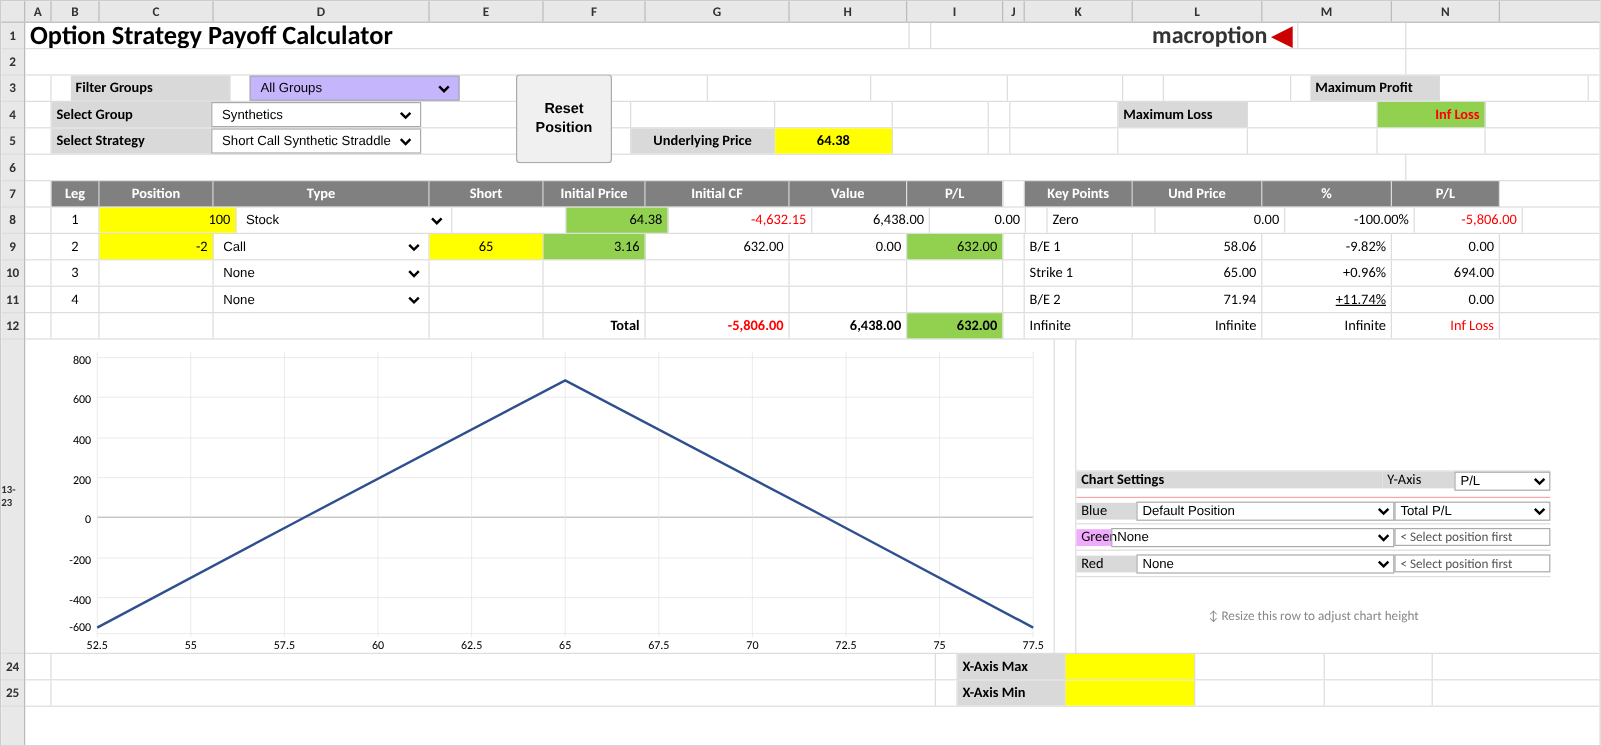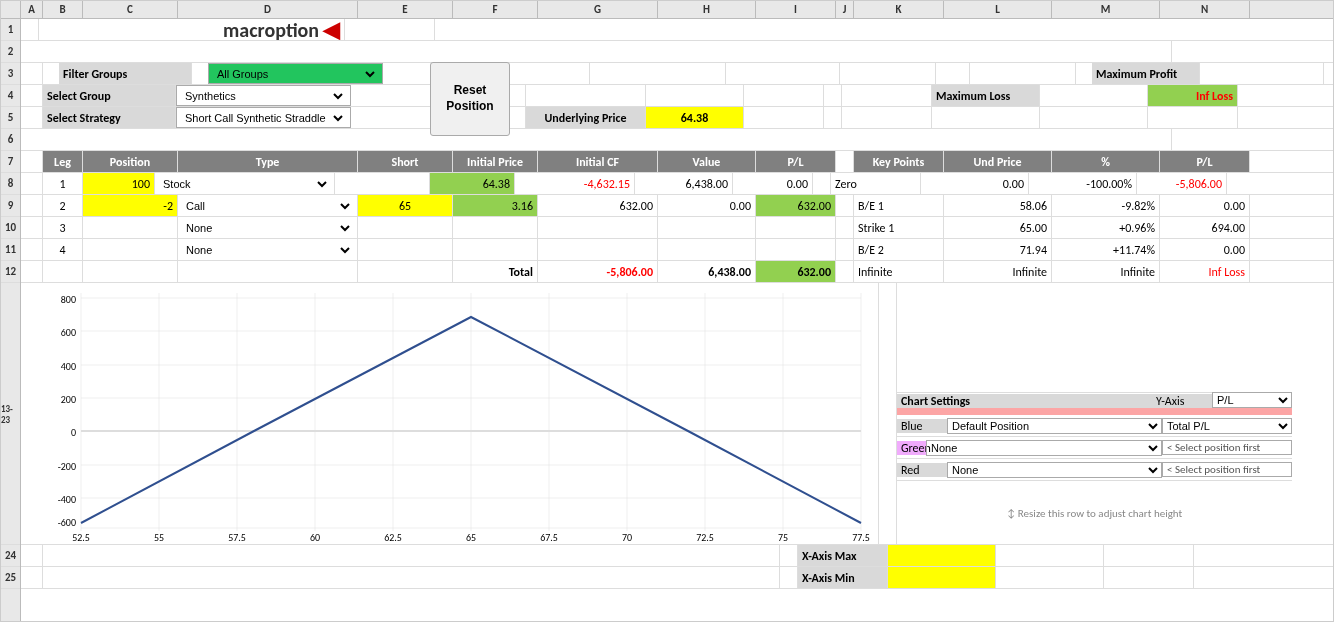--- a/index.html
+++ b/index.html
@@ -80,38 +80,39 @@
 
       <div class="row-num" style="height:262px;font-size:9px;">13-23</div>
       <div class="row-num" style="height:22px;">24</div>
       <div class="row-num" style="height:22px;">25</div>
     </div>
 
     <div class="grid-content">
 
       <div class="grid-row" style="height:22px;">
 
+        <div class="cell merged-title bold" style="width:737px;">Option Strategy Payoff Calculator</div>
 
         <div class="cell" style="width:18px;"></div>
 
         <div class="cell macroption" style="width:306px; font-size:20px; font-weight:700;">
           <span style="margin-right:4px;">macroption</span>
           <span style="color:#cc0000; font-size:22px;">◀</span>
         </div>
         <div class="cell" style="width:90px;"></div>
       </div>
 
       <div class="grid-row" style="height:22px;">
         <div class="cell" style="width:1151px;"></div>
       </div>
 
       <div class="grid-row" style="height:22px;gap:16px;">
         <div class="cell" style="width:22px;"></div>
         <div class="cell header-style" style="width:133px;">Filter Groups</div>
-        <div class="cell" style="width:175px; background:#22c55e; border:1px solid #aaa;">
+        <div class="cell" style="width:175px; background:#c4b5fd; border:1px solid #aaa;">
           <div class="select-wrapper">
             <select>
               <option>All Groups</option>
             </select>
           </div>
         </div>
         <div class="cell" style="width:90px;"></div>
 
         <div class="cell" style="width:85px; height:22px;"></div>
 
@@ -191,21 +192,21 @@
 
         <div class="cell dark-header center" style="width:90px;">Key Points</div>
         <div class="cell dark-header center" style="width:108px;">Und Price</div>
         <div class="cell dark-header center" style="width:108px;">%</div>
         <div class="cell dark-header center" style="width:90px;">P/L</div>
       </div>
 
       <div class="grid-row" style="height:22px;">
         <div class="cell" style="width:22px;"></div>
         <div class="cell center" style="width:40px;">1</div>
-        <div class="cell yellow-bg right" style="width:72px;text-align:center;">100</div>
+        <div class="cell yellow-bg right" style="width:114px;text-align:center;">100</div>
         <div class="cell" style="width:180px;">
           <select style="font-size:11px;width:100%;border:none;"><option>Stock</option></select>
         </div>
         <div class="cell center" style="width:95px;"></div>
         <div class="cell green-bg right" style="width:85px;">64.38</div>
         <div class="cell red-text right" style="width:120px;">-4,632.15</div>
         <div class="cell right" style="width:98px;">6,438.00</div>
         <div class="cell right" style="width:80px;">0.00</div>
         <div class="cell" style="width:18px;"></div>
 
@@ -264,21 +265,21 @@
         </div>
         <div class="cell center" style="width:95px;"></div>
         <div class="cell right" style="width:85px;"></div>
         <div class="cell right" style="width:120px;"></div>
         <div class="cell right" style="width:98px;"></div>
         <div class="cell right" style="width:80px;"></div>
         <div class="cell" style="width:18px;"></div>
 
         <div class="cell" style="width:90px;">B/E 2</div>
         <div class="cell right" style="width:108px;">71.94</div>
-        <div class="cell right" style="width:108px;">+11.74%</div>
+        <div class="cell right" style="width:108px;text-decoration:underline;">+11.74%</div>
         <div class="cell right" style="width:90px;">0.00</div>
       </div>
 
       <div class="grid-row" style="height:22px;">
         <div class="cell" style="width:22px;"></div>
         <div class="cell" style="width:40px;"></div>
         <div class="cell" style="width:95px;"></div>
         <div class="cell" style="width:180px;"></div>
         <div class="cell" style="width:95px;"></div>
         <div class="cell right bold" style="width:85px;">Total</div>
@@ -342,21 +343,21 @@
 
             <polyline points="60,240 233,148 450,34 667,148 840,240" stroke="#2f4f8f" stroke-width="2" fill="none"></polyline>
           </svg>
         </div>
 
         <div style="width:18px; height:262px; border-left:1px solid #ddd; flex-shrink:0;"></div>
         <div style="width:396px; height:262px; flex-shrink:0; display:flex; flex-direction:column; border-left:1px solid #ddd;">
 
           <div style="height:110px; border-bottom:1px solid #ddd;"></div>
 
-          <div style="display:flex; height:22px; border-bottom:7px solid #fca5a5; align-items:flex-end;">
+          <div style="display:flex; height:22px; border-bottom:1px solid #fca5a5; align-items:flex-start;">
             <div style="flex:1; padding:0 4px; font-weight:600; background:#d9d9d9;">Chart Settings</div>
             <div style="width:60px; padding:0 4px; background:#d9d9d9;">Y-Axis</div>
             <div style="width:80px; border:1px solid #aaa;">
               <select style="font-size:11px;width:100%;border:none;">
                 <option>P/L</option>
               </select>
             </div>
           </div>
 
           <div style="display:flex; height:22px; border-bottom:1px solid #ddd; align-items:center;">

